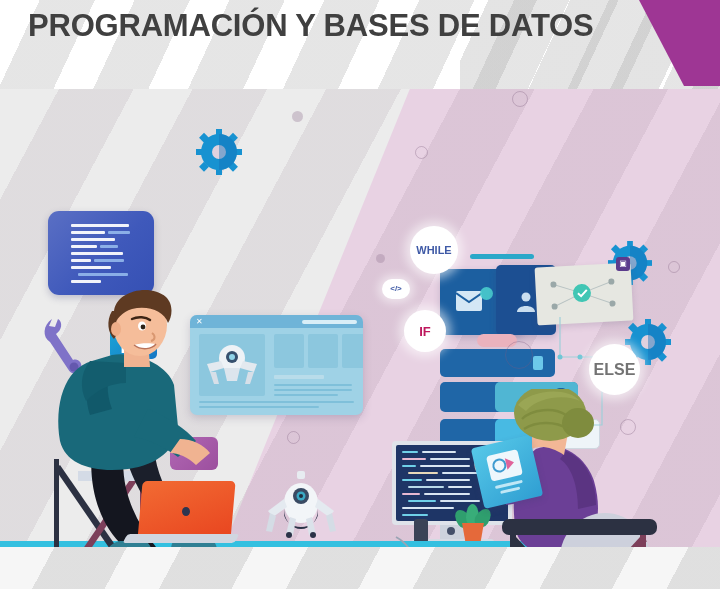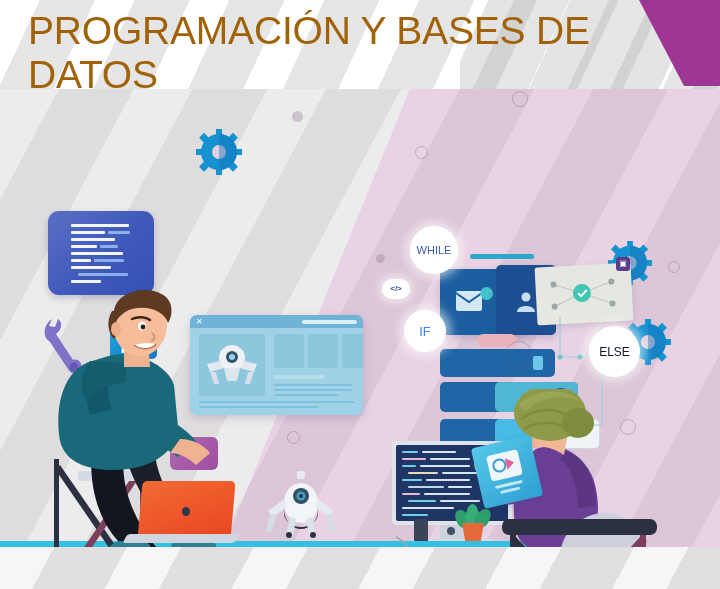--- a/index.html
+++ b/index.html
@@ -16,21 +16,21 @@
   }
   .hdr-stripes2{position:absolute;right:-40px;top:-10px;width:300px;height:120px;
     background:repeating-linear-gradient(115deg,
       rgba(0,0,0,0) 0px, rgba(0,0,0,0) 30px,
       rgba(165,165,165,0.30) 30px, rgba(165,165,165,0.30) 74px);}
   .hdr-corner{position:absolute;right:0;top:0;width:150px;height:86px;
     background:#9e3694;
     clip-path:polygon(46% 0%, 100% 0%, 100% 100%, 100% 100%, 76% 100%);}
   .hdr-text{position:absolute;left:28px;top:8px;z-index:5;}
   .kicker{font-size:21px;font-weight:bold;letter-spacing:.4px;color:#a1359c;line-height:1.18;}
-  .headline{font-size:39px;font-weight:normal;letter-spacing:-.2px;color:#a16207;line-height:1.12;margin-top:1px;}
+  .headline{font-size:31px;font-weight:bold;letter-spacing:-.2px;color:#404040;line-height:1.12;margin-top:1px;}
 
   
   .scene{position:absolute;left:0;top:89px;width:720px;height:500px;overflow:hidden;background:#ececec;}
   .bg-pink2{position:absolute;left:170px;top:-30px;width:700px;height:620px;background:#e8d2e3;
      clip-path:polygon(36% 0%,100% 0%,100% 100%,0% 100%);}
   .bg-stripes{position:absolute;inset:0;
     background:repeating-linear-gradient(118deg,
       rgba(0,0,0,0) 0px, rgba(0,0,0,0) 52px,
       rgba(125,100,120,0.115) 52px, rgba(125,100,120,0.115) 118px);}
   .floor{position:absolute;left:0;bottom:0;width:720px;height:42px;background:#f6f6f6;}
@@ -100,21 +100,21 @@
   
   .phone{position:absolute;left:414px;top:430px;width:14px;height:24px;border-radius:3px;background:#3b4357;}
 
   
   .person{position:absolute;}
 
   
   .card{position:absolute;border-radius:5px;}
   .kw{position:absolute;border-radius:50%;background:#ffffff;
       display:flex;align-items:center;justify-content:center;
-      font-weight:normal;box-shadow:0 0 10px 5px rgba(255,255,255,.55);}
+      font-weight:bold;box-shadow:0 0 10px 5px rgba(255,255,255,.55);}
 
   .net-card{position:absolute;left:536px;top:176px;width:96px;height:58px;background:#e6e7e1;border-radius:3px;
      transform:rotate(-3deg);box-shadow:0 3px 6px rgba(90,80,110,.18);}
   .net-badge{position:absolute;left:616px;top:168px;width:14px;height:14px;border-radius:3px;background:#5b3b8c;
      color:#fff;font-size:8px;line-height:14px;text-align:center;}
 
   .chair-back{position:absolute;left:560px;top:424px;width:90px;height:98px;border-radius:46px 46px 12px 12px;background:#cdd0dc;}
   .tag{position:absolute;width:9px;height:14px;border-radius:2px;background:#2aa8e0;}
 </style>
 </head>
@@ -328,24 +328,24 @@
 
     <svg style="position:absolute;left:540px;top:228px;width:90px;height:120px;" viewBox="0 0 90 120">
       <path d="M20 0 L20 40 L62 40 L62 108 L20 108" stroke="#9fcfd9" stroke-width="1.2" fill="none"></path>
       <circle cx="20" cy="40" r="2.5" fill="#6fc6d6"></circle>
       <circle cx="40" cy="40" r="2.5" fill="#6fc6d6"></circle>
     </svg>
 
     <div class="kw" style="left:410px;top:137px;width:48px;height:48px;color:#3f5aa6;font-size:11px;">
       <span>WHILE</span>
     </div>
-    <div class="kw" style="left:404px;top:221px;width:42px;height:42px;color:#3b82f6;font-size:13px;">
+    <div class="kw" style="left:404px;top:221px;width:42px;height:42px;color:#be185d;font-size:13px;">
       <span>IF</span>
     </div>
-    <div class="kw" style="left:589px;top:237px;width:51px;height:51px;color:#0f172a;font-size:12px;">
+    <div class="kw" style="left:589px;top:255px;width:51px;height:51px;color:#737373;font-size:16px;">
       <span>ELSE</span>
     </div>
     <div style="position:absolute;left:382px;top:190px;width:28px;height:20px;border-radius:10px;background:#fff;color:#3f5aa6;font-size:8px;font-weight:bold;line-height:20px;text-align:center;box-shadow:0 0 8px 4px rgba(255,255,255,.5);">&lt;/&gt;</div>
 
     <div class="mon">
       <div class="mon-scr">
         <div class="mcl" style="left:6px;top:6px;width:16px;background:#6fd0e8;"></div>
         <div class="mcl" style="left:26px;top:6px;width:34px;background:#d9e6f2;"></div>
         <div class="mcl" style="left:6px;top:13px;width:24px;background:#e8b9d2;"></div>
         <div class="mcl" style="left:34px;top:13px;width:40px;background:#d9e6f2;"></div>

